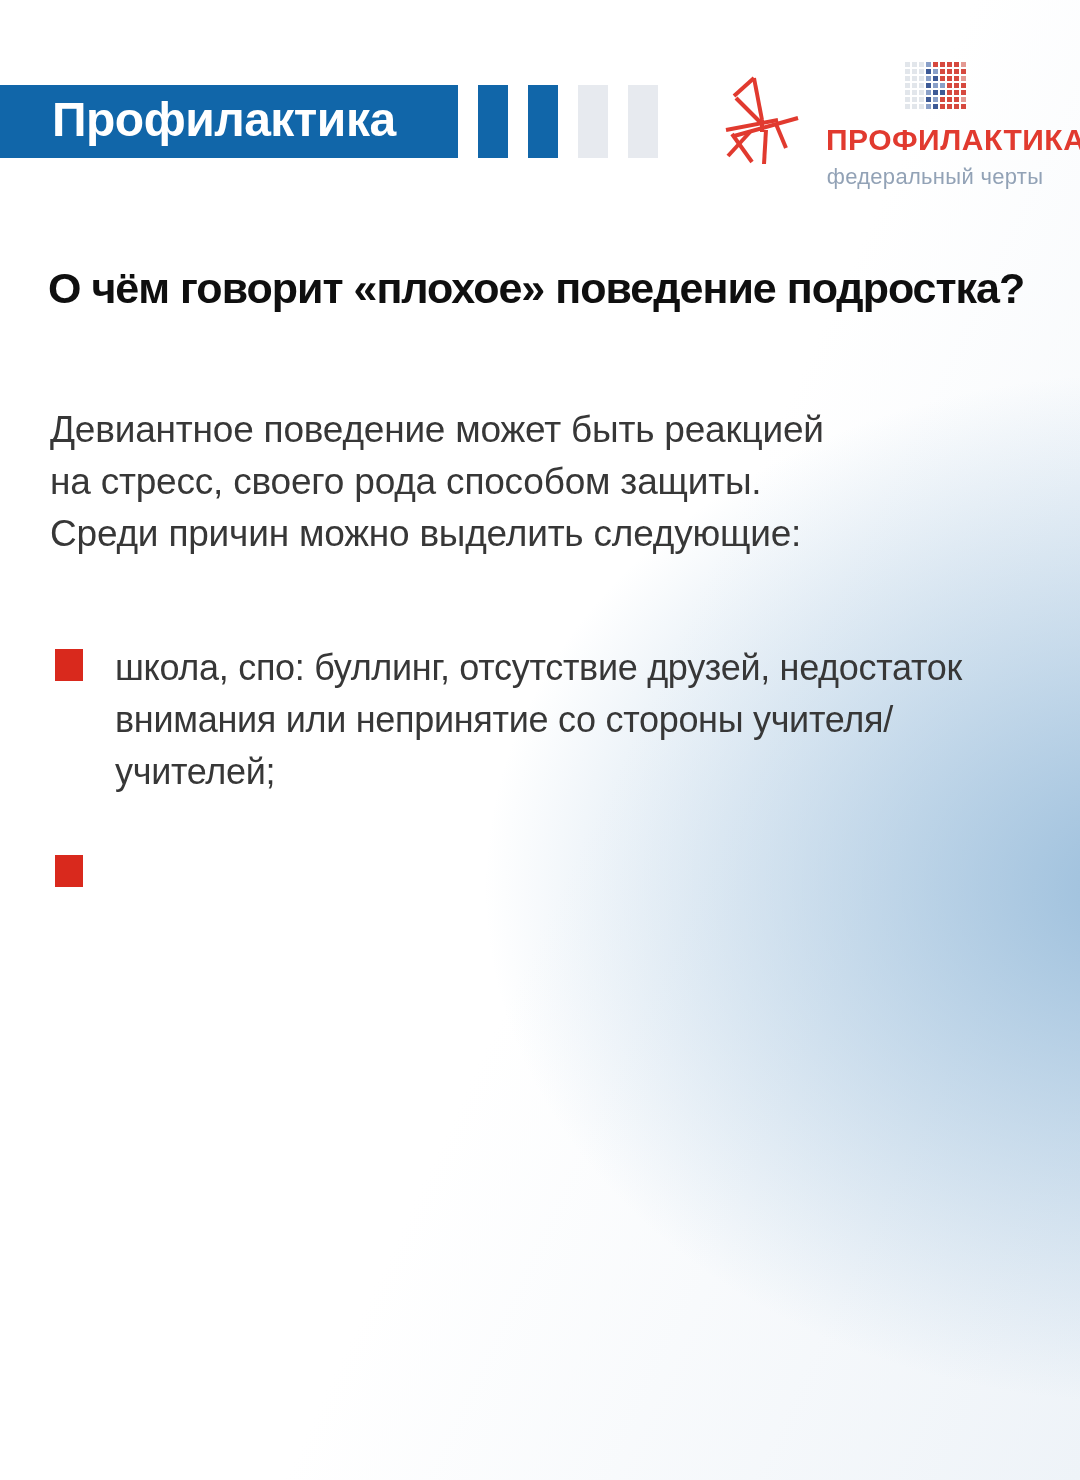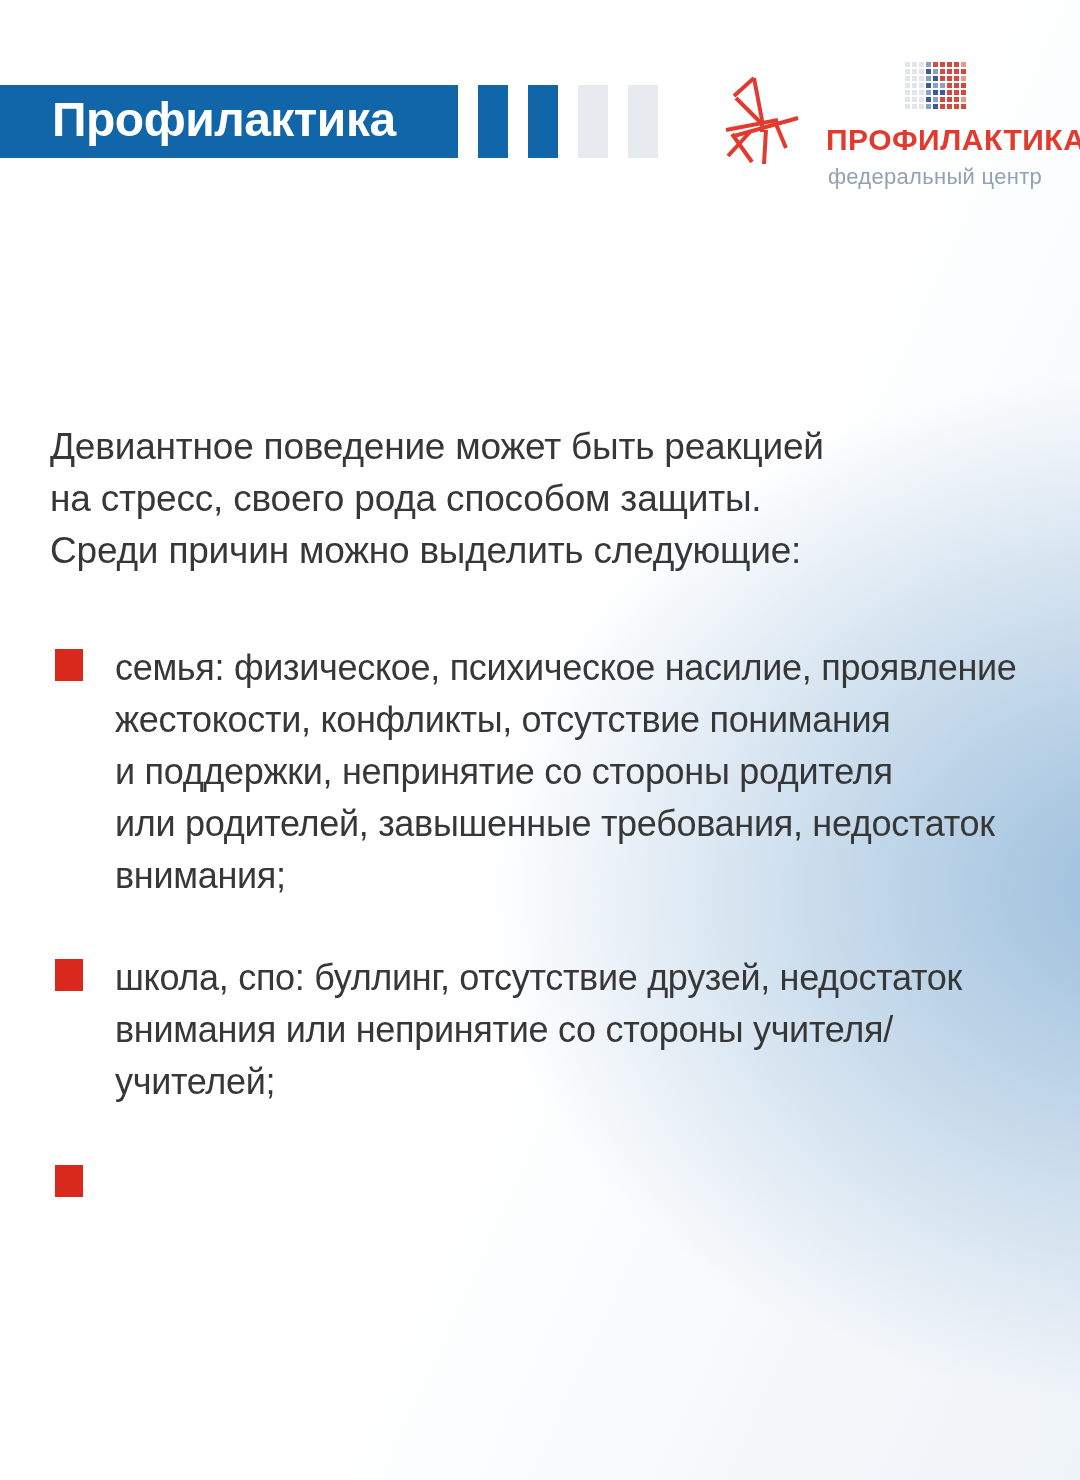--- a/index.html
+++ b/index.html
@@ -33,21 +33,21 @@
   .pixrow{display:flex;gap:2px;margin-bottom:2px;}
   .pix{width:5px;height:5px;}
   .logo-title{color:var(--logored);font-size:30px;font-weight:bold;letter-spacing:.5px;}
   .logo-sub{color:var(--logosub);font-size:22px;margin-top:7px;letter-spacing:.3px;}
   
   .page-title{
     position:absolute;left:48px;top:264px;width:1010px;
     color:var(--title);font-size:43px;font-weight:bold;letter-spacing:-1px;white-space:nowrap;
   }
   .intro{
-    position:absolute;left:50px;top:421px;
+    position:absolute;left:50px;top:404px;
     color:var(--text);font-size:37px;line-height:52px;white-space:pre;letter-spacing:-.2px;
   }
   .bullets{
     position:absolute;left:50px;top:642px;right:30px;
     display:flex;flex-direction:column;gap:50px;
   }
   .bullet-item{display:flex;align-items:flex-start;}
   .bullet-marker{flex:none;width:28px;height:32px;background:var(--marker);margin:7px 0 0 5px;}
   .bullet-text{
     margin-left:32px;color:var(--text);font-size:36px;line-height:52px;
@@ -151,37 +151,30 @@
           <span class="pix" style="background: rgb(226, 230, 235);"></span>
           <span class="pix" style="background: rgb(226, 230, 235);"></span>
           <span class="pix" style="background: rgb(138, 160, 200);"></span>
           <span class="pix" style="background: rgb(61, 90, 150);"></span>
           <span class="pix" style="background: rgb(214, 73, 63);"></span>
           <span class="pix" style="background: rgb(214, 73, 63);"></span>
           <span class="pix" style="background: rgb(214, 73, 63);"></span>
           <span class="pix" style="background: rgb(214, 73, 63);"></span>
         </div></div>
     <div class="logo-title">ПРОФИЛАКТИКА</div>
-    <div class="logo-sub">федеральный центр</div>
+    <div class="logo-sub">федеральный черты</div>
   </div>
 
+  <div class="page-title">О чём говорит «плохое» поведение подростка?</div>
 
   <div class="intro">Девиантное поведение может быть реакцией
 на стресс, своего рода способом защиты.
 Среди причин можно выделить следующие:</div>
 
   <div class="bullets">
-    <div class="bullet-item">
-      <span class="bullet-marker"></span>
-      <span class="bullet-text">семья: физическое, психическое насилие, проявление
-жестокости, конфликты, отсутствие понимания
-и поддержки, непринятие со стороны родителя
-или родителей, завышенные требования, недостаток
-внимания;</span>
-    </div>
     <div class="bullet-item">
       <span class="bullet-marker"></span>
       <span class="bullet-text">школа, спо: буллинг, отсутствие друзей, недостаток
 внимания или непринятие со стороны учителя/
 учителей;</span>
     </div>
     <div class="bullet-item">
       <span class="bullet-marker"></span>
     </div>
   </div>

